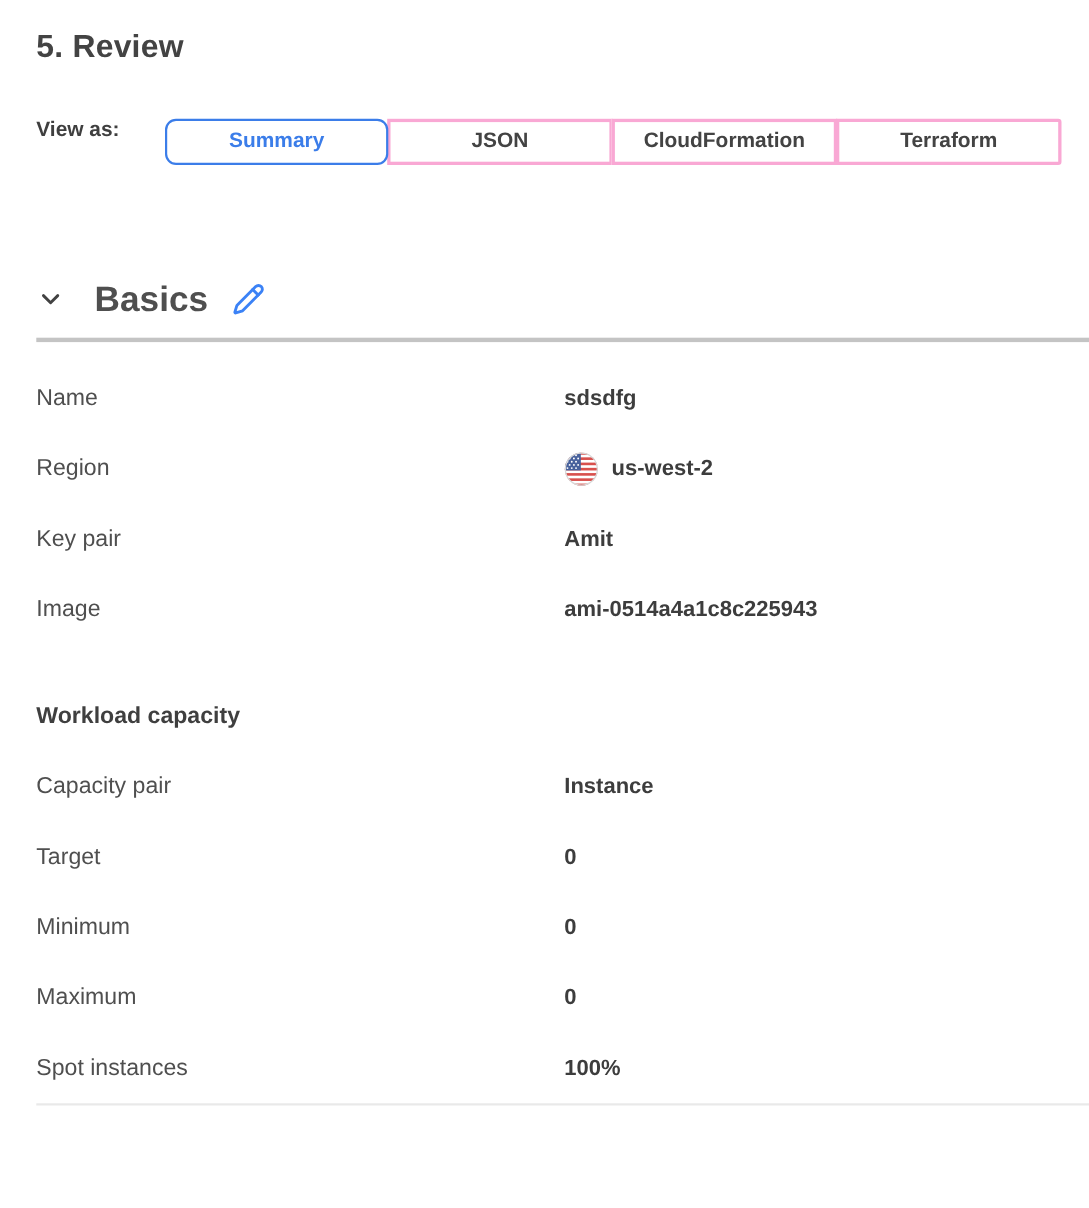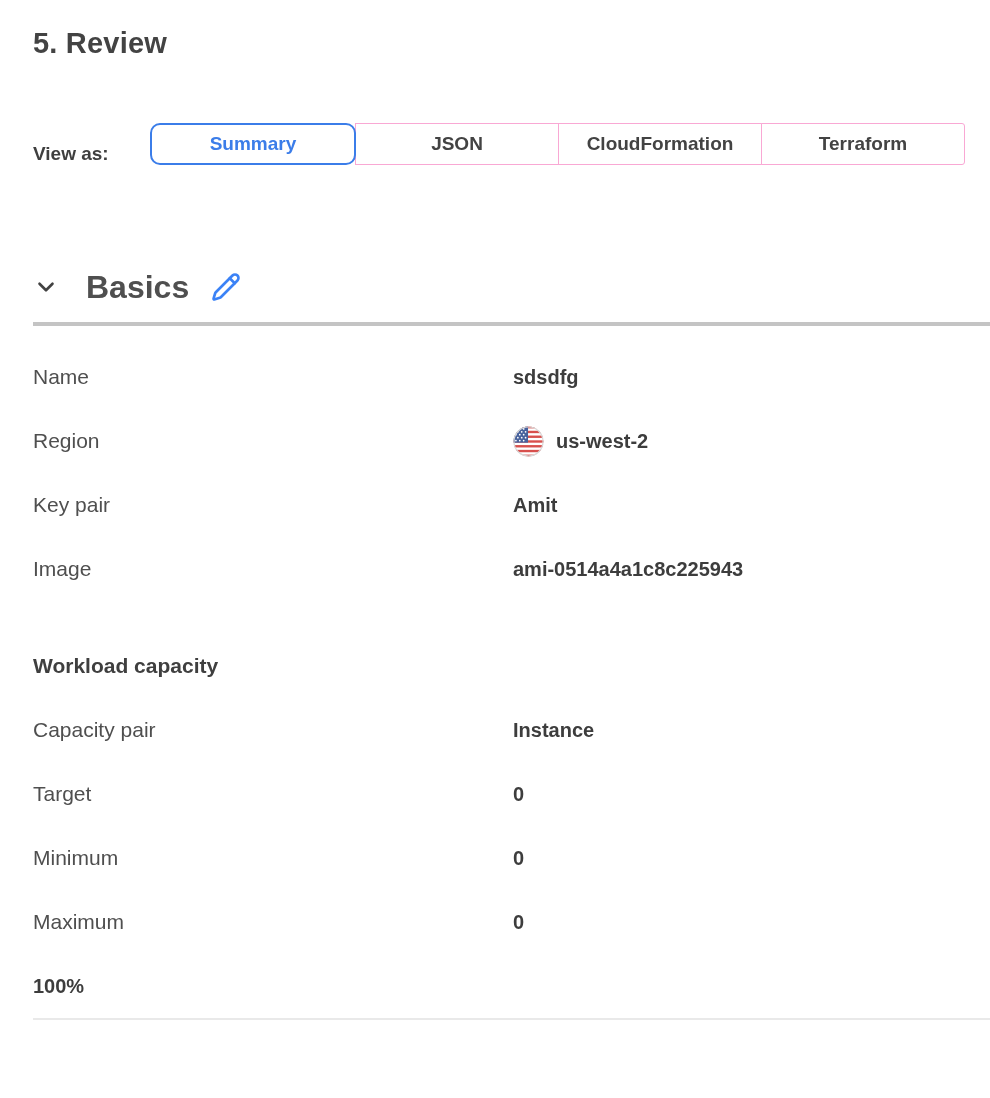--- a/index.html
+++ b/index.html
@@ -10,26 +10,26 @@
     color: #434343;
     -webkit-font-smoothing: antialiased;
   }
   .page { box-sizing: border-box; width: 990px; height: 1082px; padding: 26px 25px 0 33px; }
 
   h1.page-title {
     margin: 0; font-size: 29px; line-height: 34px; font-weight: 700;
     color: #434343; letter-spacing: 0.2px;
   }
 
-  .view-as-row { display: flex; align-items: flex-end; margin-top: 63px; }
+  .view-as-row { display: flex; align-items: flex-start; margin-top: 48px; }
   .view-as-label { font-weight: 700; font-size: 19px; color: #3f3f3f; width: 117px; flex: none; }
   .btn-group { display: flex; width: 815px; }
   .vbtn {
     flex: 1 1 0; height: 42px; background: #ffffff;
-    border: 1px solid #f9a8d4; margin-left: -1px; padding: 0;
+    border: 3px solid #f9a8d4; margin-left: -1px; padding: 0;
     font-family: "Liberation Sans", sans-serif;
     font-size: 19px; font-weight: 700; color: #434343;
     cursor: pointer; box-sizing: border-box;
   }
   .vbtn:first-child { margin-left: 0; border-radius: 3px 0 0 3px; }
   .vbtn:last-child { border-radius: 0 3px 3px 0; }
   .vbtn.selected {
     border: 2px solid #3b7de9; color: #3b7de9; border-radius: 10px;
     position: relative; z-index: 1;
   }
@@ -155,19 +155,20 @@
     </div>
     <div class="kv-row">
       <div class="kv-label">Minimum</div>
       <div class="kv-value">0</div>
     </div>
     <div class="kv-row">
       <div class="kv-label">Maximum</div>
       <div class="kv-value">0</div>
     </div>
     <div class="kv-row">
+      <div class="kv-label">Spot instances</div>
       <div class="kv-value">100%</div>
     </div>
   </div>
 
   <div class="bottom-divider"></div>
 
 </div>
 
 </body></html>

